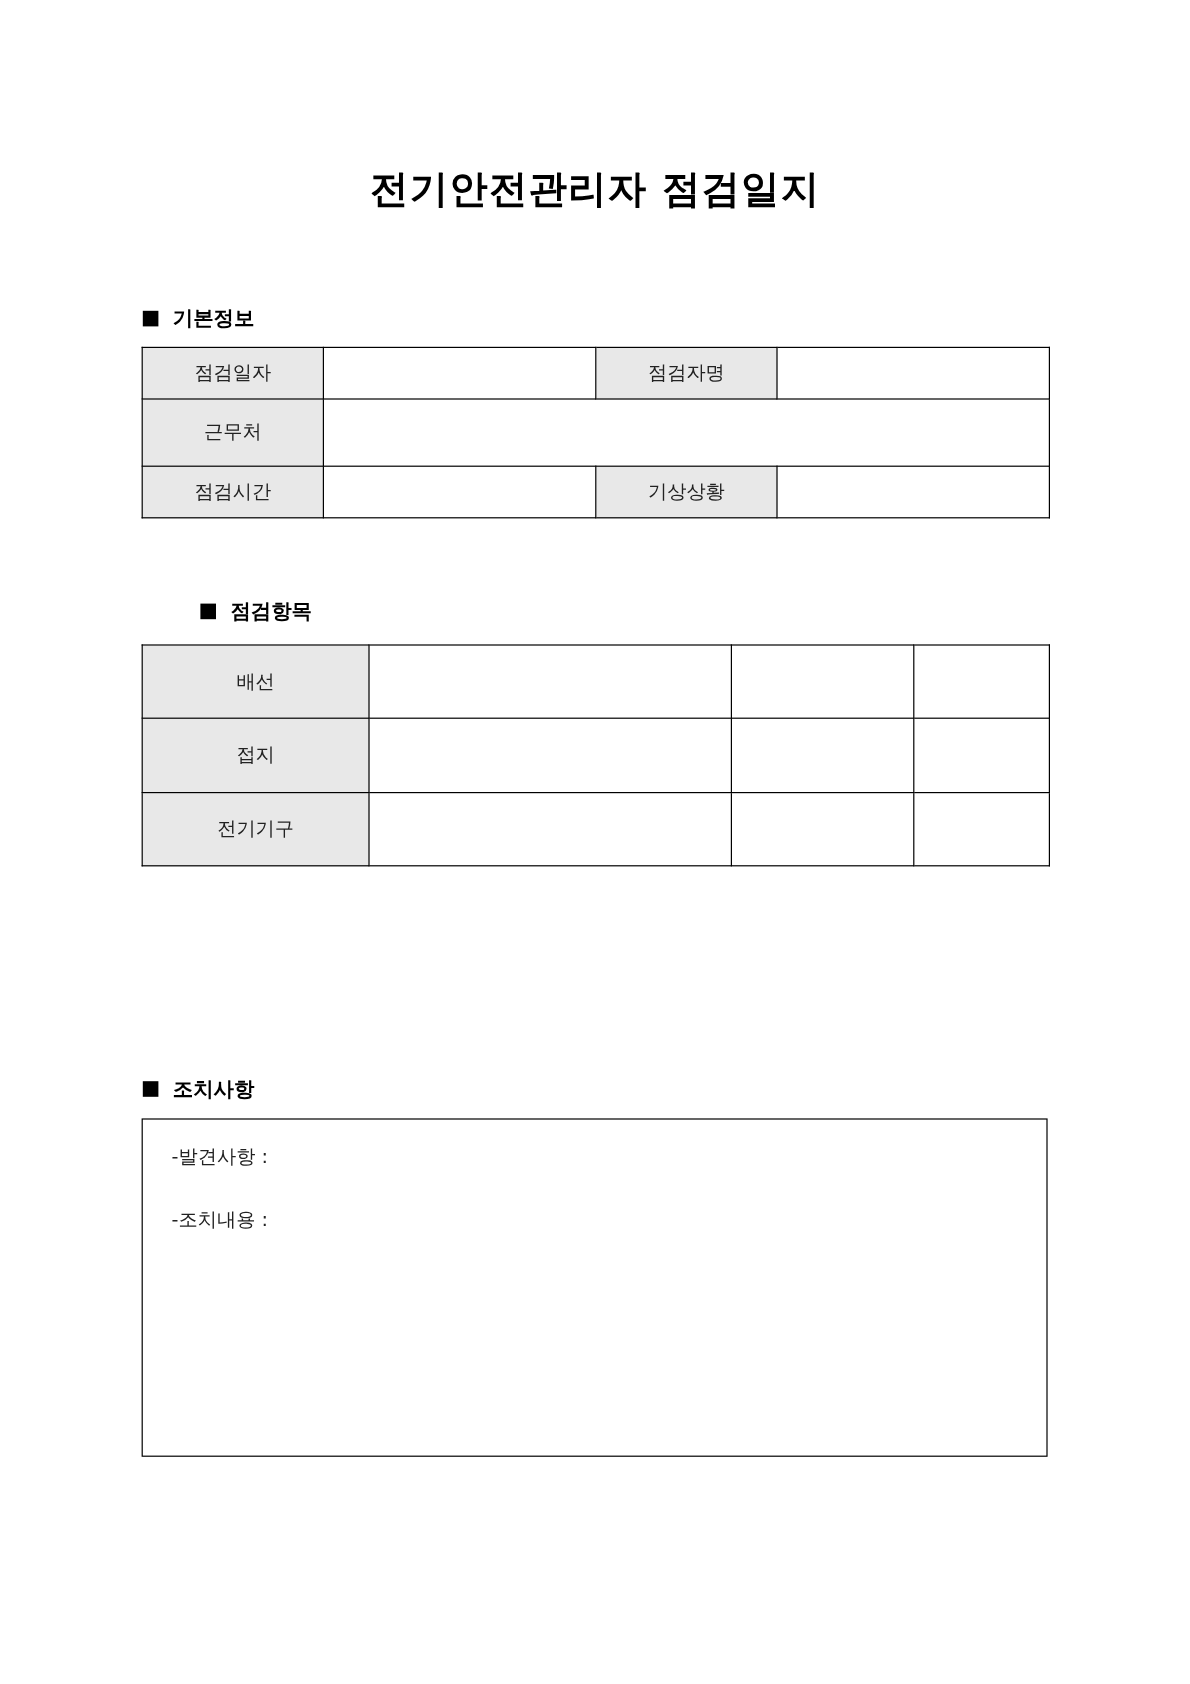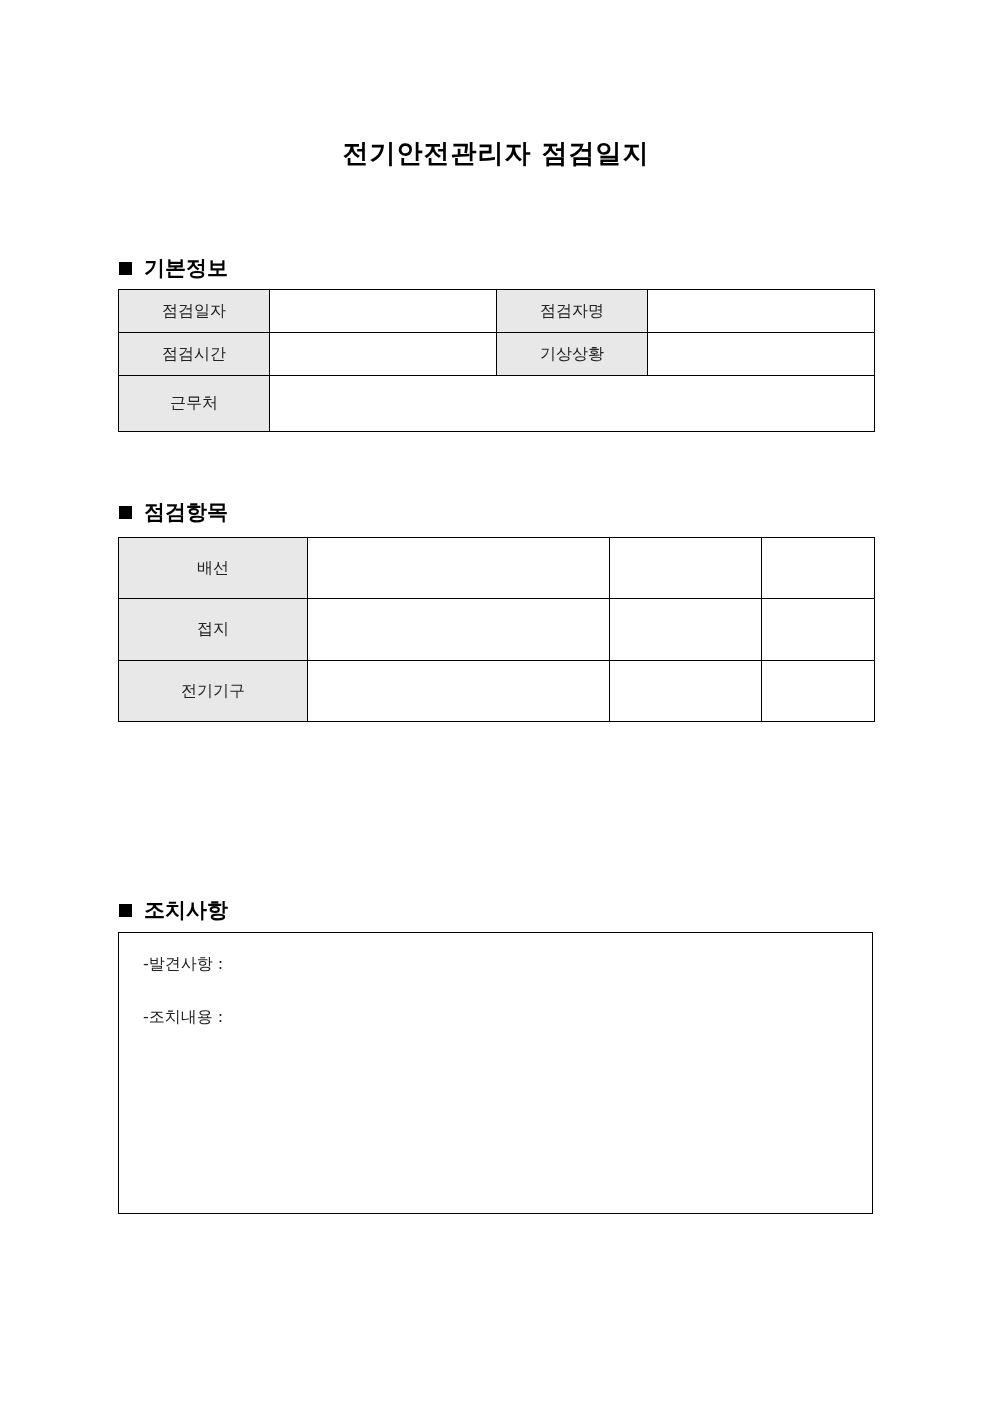--- a/index.html
+++ b/index.html
@@ -1,18 +1,18 @@
 <!DOCTYPE html>
 <html><head>
 <meta charset="utf-8">
 <style>
   html, body { margin:0; padding:0; background:#ffffff; }
   body { width:992px; height:1403px; position:relative; font-family:"DejaVu Sans", "Liberation Sans", sans-serif; color:#111; overflow:hidden; }
-  .title { position:absolute; left:0; width:992px; top:136px; text-align:center; font-size:26px; font-weight:bold; letter-spacing:1px; color:#000; }
-  .section { position:absolute; left:119px; font-size:21px; font-weight:bold; color:#000; display:flex; align-items:center; }
+  .title { position:absolute; left:0; width:992px; top:136px; text-align:center; font-size:32px; font-weight:bold; letter-spacing:1px; color:#000; }
+  .section { position:absolute; left:119px; font-size:17px; font-weight:bold; color:#000; display:flex; align-items:center; }
   .section .sq { display:inline-block; width:13px; height:13px; background:#000; margin-right:12px; }
   table { position:absolute; border-collapse:collapse; table-layout:fixed; }
   td { border:1.5px solid #000; padding:0; text-align:center; vertical-align:middle; font-size:16px; color:#222; }
   td.lbl { background:#e8e8e8; }
   td.val { background:#fff; }
   .box { position:absolute; left:118px; top:932px; width:755px; height:282px; border:1.5px solid #000; box-sizing:border-box;text-decoration:underline; }
   .box .line { position:absolute; left:24px; font-size:16px; color:#222; }
 </style>
 </head>
 <body>
@@ -31,34 +31,34 @@
       <col style="width:151px">
       <col style="width:227px">
     </colgroup>
   <tbody>
       <tr style="height:43px;">
     <td class="lbl">점검일자</td>
     <td class="val"></td>
     <td class="lbl">점검자명</td>
     <td class="val"></td>
   </tr>
+  <tr style="height:56px;">
+    <td class="lbl">근무처</td>
+    <td class="val" colspan="3"></td>
+  </tr>
   <tr style="height:43px;">
     <td class="lbl">점검시간</td>
     <td class="val"></td>
     <td class="lbl">기상상황</td>
     <td class="val"></td>
   </tr>
-  <tr style="height:56px;">
-    <td class="lbl">근무처</td>
-    <td class="val" colspan="3"></td>
-  </tr>
 </tbody>
   </table>
 
-<div class="section" style="top:498px;">
+<div class="section" style="top:498px;margin-left:48px;">
   <span class="sq"></span>
   <span>점검항목</span>
 </div>
 
 <table style="left:118px; top:537px; width:756px;">
   <colgroup>
       <col style="width:189px">
       <col style="width:302px">
       <col style="width:152px">
       <col style="width:113px">

